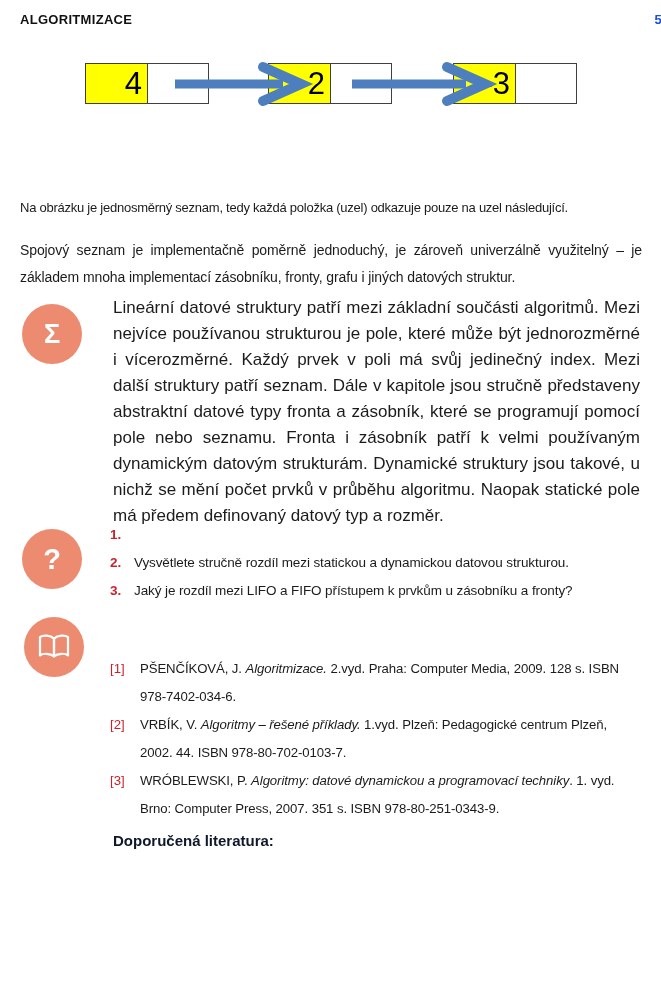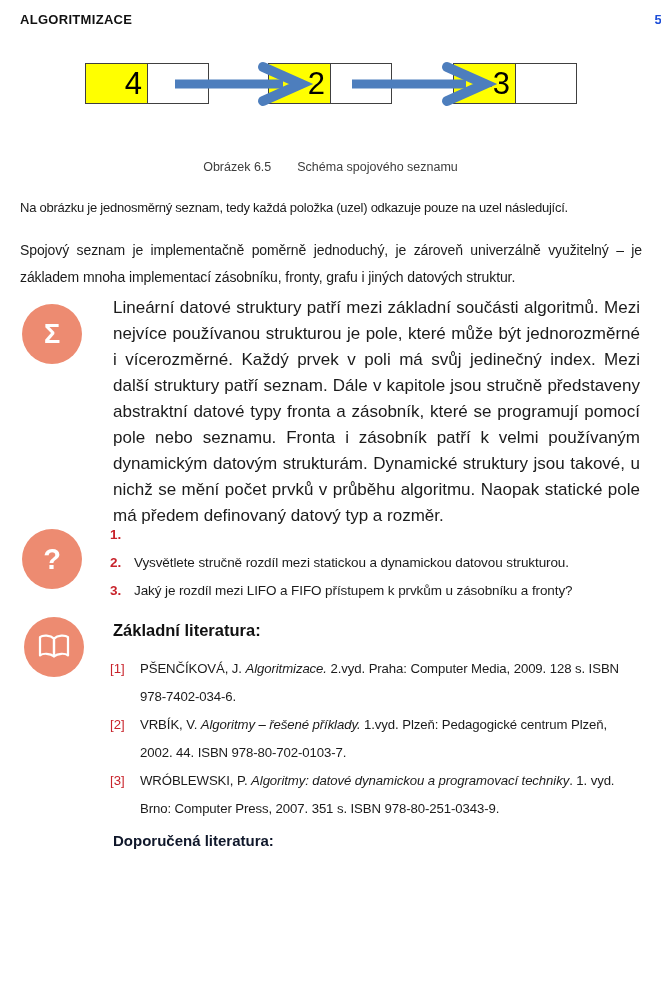--- a/index.html
+++ b/index.html
@@ -92,23 +92,20 @@
     <svg class="arrows" width="661" height="45" viewBox="0 0 661 45">
       <g stroke="#4d7ebd" fill="none">
         <path d="M175,21 L283,21" stroke-width="9"></path>
         <path d="M263,4 L301,21 L263,38" stroke-width="10" stroke-linecap="round" stroke-linejoin="miter"></path>
         <path d="M352,21 L466,21" stroke-width="9"></path>
         <path d="M447,4 L485,21 L447,38" stroke-width="10" stroke-linecap="round" stroke-linejoin="miter"></path>
       </g>
     </svg>
   </div>
 
-  <div class="caption">
-    <span class="cap-label">Obrázek 6.5</span><span>Schéma spojového seznamu</span>
-  </div>
 
   <div class="p1">Na obrázku je jednosměrný seznam, tedy každá položka (uzel) odkazuje pouze na uzel následující.</div>
   <div class="p2">Spojový seznam je implementačně poměrně jednoduchý, je zároveň univerzálně využitelný – je základem mnoha implementací zásobníku, fronty, grafu i jiných datových struktur.</div>
 
   <div class="icon-circle icon-sigma">
     <span>Σ</span>
   </div>
   <div class="summary-text">Lineární datové struktury patří mezi základní součásti algoritmů. Mezi nejvíce používanou strukturou je pole, které může být jednorozměrné i vícerozměrné. Každý prvek v poli má svůj jedinečný index. Mezi další struktury patří seznam. Dále v kapitole jsou stručně představeny abstraktní datové typy fronta a zásobník, které se programují pomocí pole nebo seznamu. Fronta i zásobník patří k velmi používaným dynamickým datovým strukturám. Dynamické struktury jsou takové, u nichž se mění počet prvků v průběhu algoritmu. Naopak statické pole má předem definovaný datový typ a rozměr.</div>
 
   <div class="icon-circle icon-question">
@@ -129,21 +126,20 @@
     </div>
 
   <div class="icon-circle icon-book">
     <svg width="34" height="28" viewBox="0 0 36 30">
       <g stroke="#ffffff" stroke-width="2.4" fill="none" stroke-linejoin="round">
         <path d="M18,6 C14,2 6,2 3,4.5 L3,24 C6,21.5 14,21.5 18,25 Z"></path>
         <path d="M18,6 C22,2 30,2 33,4.5 L33,24 C30,21.5 22,21.5 18,25 Z"></path>
       </g>
     </svg>
   </div>
-  <div class="lit-heading">Základní literatura:</div>
   <div class="ref-list">
       <div class="ref-item">
         <span class="ref-num">[1]</span>
         <span class="ref-text"><span>PŠENČÍKOVÁ, J. </span><span class="it">Algoritmizace.</span><span> 2.vyd. Praha: Computer Media, 2009. 128 s. ISBN 978-7402-034-6.</span></span>
       </div>
       <div class="ref-item">
         <span class="ref-num">[2]</span>
         <span class="ref-text"><span>VRBÍK, V. </span><span class="it">Algoritmy – řešené příklady.</span><span> 1.vyd. Plzeň: Pedagogické centrum Plzeň, 2002. 44. ISBN 978-80-702-0103-7.</span></span>
       </div>
       <div class="ref-item">

